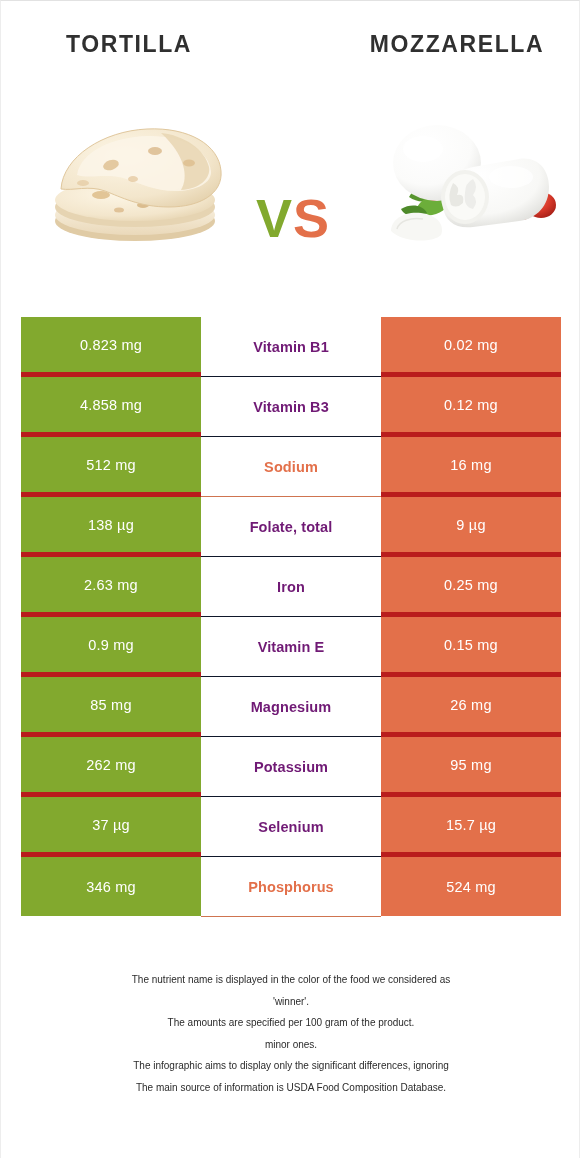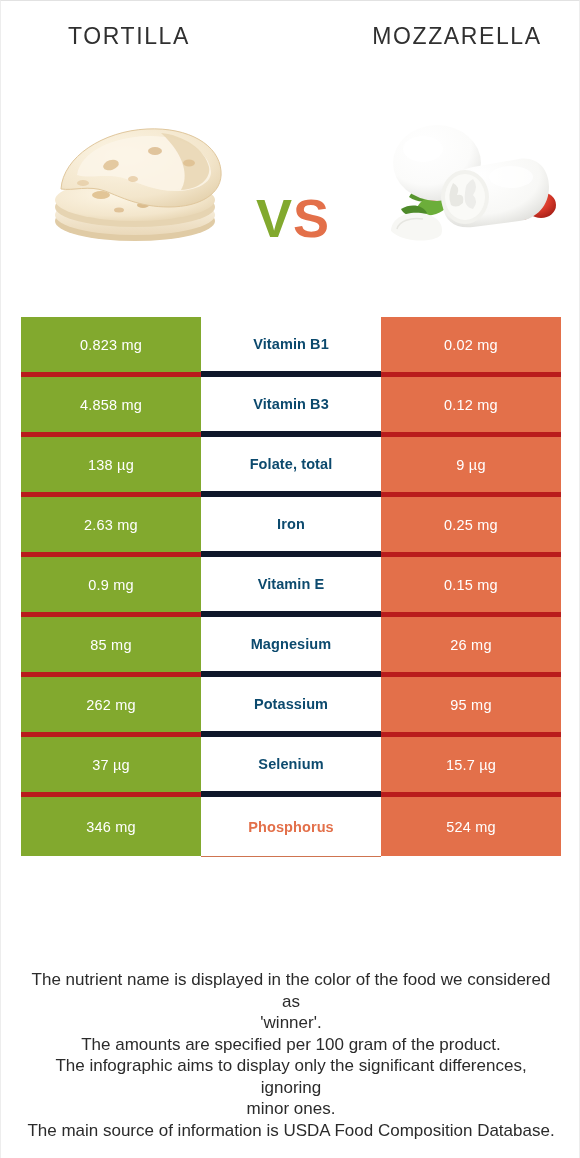--- a/index.html
+++ b/index.html
@@ -29,23 +29,23 @@
   
   .titles {
     position: absolute;
     top: 22px;
     left: 0;
     width: 580px;
     height: 34px;
   }
   .food-title {
     position: absolute;
-    top: 0;
+    top: 8px;
     font-family: "Liberation Sans", sans-serif;
-    font-weight: 400;
+    font-weight: 700;
     font-size: 23px;
     letter-spacing: 1.6px;
     color: #303030;
     text-align: center;
     white-space: nowrap;
   }
   .food-title.left  { left: 18px;  width: 220px; }
   .food-title.right { right: 14px; width: 220px; }
 
   
@@ -116,33 +116,33 @@
   }
   .cell.val.left  { background: #82a92e; }
   .cell.val.right { background: #e3704a; }
   .cell.name {
     width: 180px;
     background: #ffffff;
     font-weight: 700;
     font-size: 14.5px;
     letter-spacing: .1px;
   }
-  .cell.name.win-green  { color: #0c4a6e; border-bottom: 6px solid #0f172a; }
+  .cell.name.win-green  { color: #701a75; border-bottom: 1px solid #0f172a; }
   .cell.name.win-orange { color: #e3704a; border-bottom: 1px solid #cf7450; }
 
   .row:last-child .cell.val { border-bottom: 1px solid #ffffff; }
 
   
   .footer {
     position: absolute;
     left: 26px;
     top: 968px;
     width: 528px;
     text-align: center;
-    font-size: 17px;
+    font-size: 10px;
     line-height: 21.5px;
     color: #2b2b2b;
     font-family: "Liberation Sans", sans-serif;
   }
   .footer div { margin: 0; }
 </style>
 </head>
 <body>
 
 <div class="page">
@@ -251,20 +251,25 @@
       <div class="cell name win-green">Vitamin B1</div>
       <div class="cell val right">0.02 mg</div>
     </div>
 
     <div class="row">
       <div class="cell val left">4.858 mg</div>
       <div class="cell name win-green">Vitamin B3</div>
       <div class="cell val right">0.12 mg</div>
     </div>
 
+    <div class="row">
+      <div class="cell val left">512 mg</div>
+      <div class="cell name win-orange">Sodium</div>
+      <div class="cell val right">16 mg</div>
+    </div>
 
     <div class="row">
       <div class="cell val left">138 µg</div>
       <div class="cell name win-green">Folate, total</div>
       <div class="cell val right">9 µg</div>
     </div>
 
     <div class="row">
       <div class="cell val left">2.63 mg</div>
       <div class="cell name win-green">Iron</div>
@@ -300,18 +305,18 @@
       <div class="cell name win-orange">Phosphorus</div>
       <div class="cell val right">524 mg</div>
     </div>
 
   </div>
 
   <div class="footer">
     <div>The nutrient name is displayed in the color of the food we considered as</div>
     <div>'winner'.</div>
     <div>The amounts are specified per 100 gram of the product.</div>
+    <div>minor ones.</div>
     <div>The infographic aims to display only the significant differences, ignoring</div>
-    <div>minor ones.</div>
     <div>The main source of information is USDA Food Composition Database.</div>
   </div>
 
 </div>
 
 </body></html>

